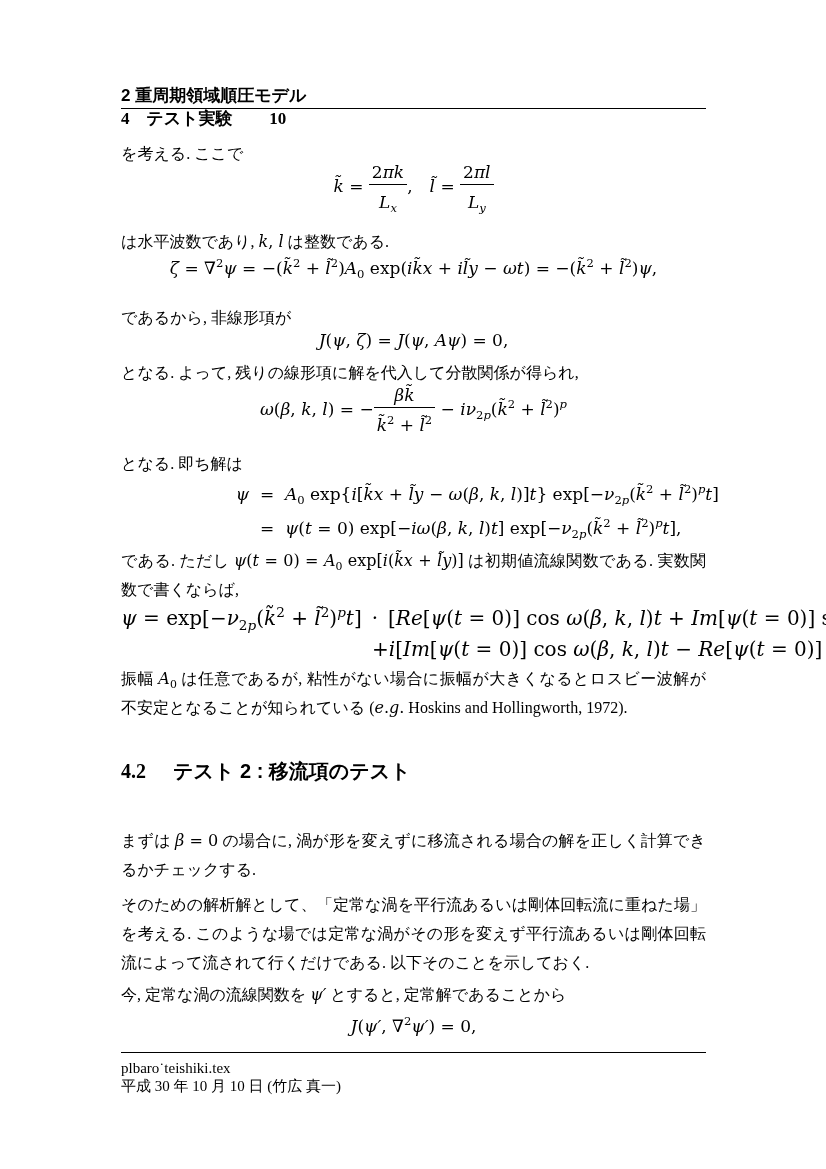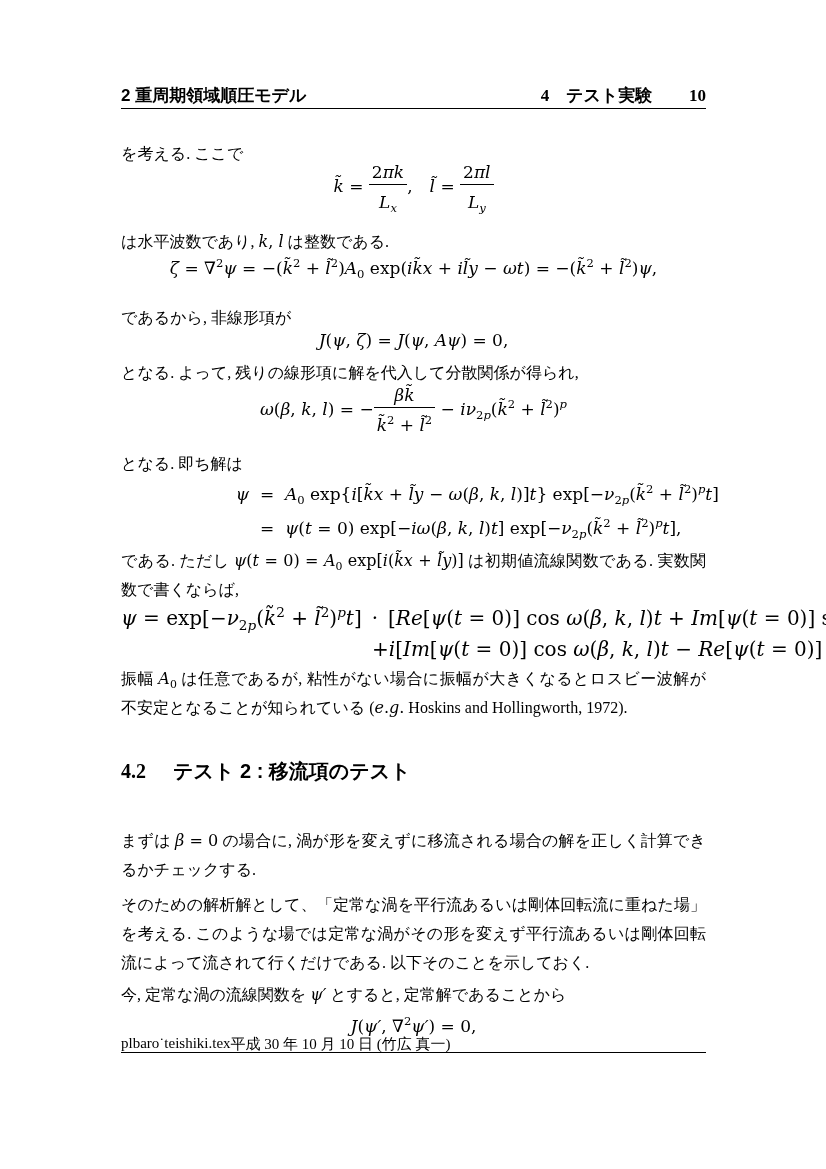--- a/index.html
+++ b/index.html
@@ -1,31 +1,31 @@
 <!DOCTYPE html>
 <html><head>
 <meta charset="utf-8">
 <style>
   html,body { margin:0; padding:0; background:#ffffff; }
   body { width:826px; height:1169px; position:relative; color:#000; }
   .page { position:absolute; inset:0; font-family:"Liberation Serif","DejaVu Serif",serif; }
   .content { position:absolute; left:121px; top:0; width:585px; height:100%; }
 
-  .blk { position:absolute; left:0; width:100%; }
+  .blk { position:absolute; left:0; width:100%;flex-direction:column; }
 
   
   .header { display:flex; justify-content:space-between; font-weight:bold;
             font-size:17px; font-family:"Liberation Sans","DejaVu Sans",sans-serif; }
   .hsec { margin-left:12px; }
   .hpage { margin-left:32px; font-family:"Liberation Serif","DejaVu Serif",serif; }
   .hnum { font-family:"Liberation Serif","DejaVu Serif",serif; }
   .rule { position:absolute; left:0; width:100%; height:0; border-top:1.5px solid #000; }
   .header-rule { top:108px; }
   .footer-rule { top:1052px; }
-  .footer { top:1035px; display:flex; font-size:15px; }
+  .footer { top:1060px; display:flex; font-size:15px; }
 
   
   .para { font-size:16px; line-height:29px; text-align:justify; }
 
   
   .math, .display, .align, .eqlines { font-family:"DejaVu Serif","Liberation Serif",serif; }
   .display { font-size:17px; text-align:center; white-space:nowrap; }
   .mi { font-style:italic; }
   .mroman { font-style:normal; }
   sup, sub { font-size:68%; line-height:0; }

